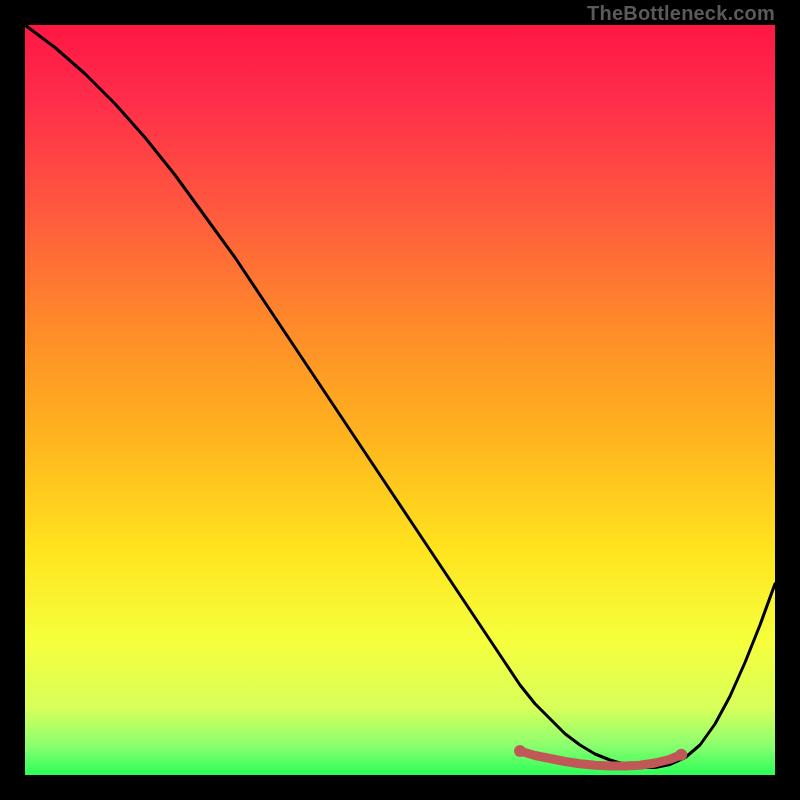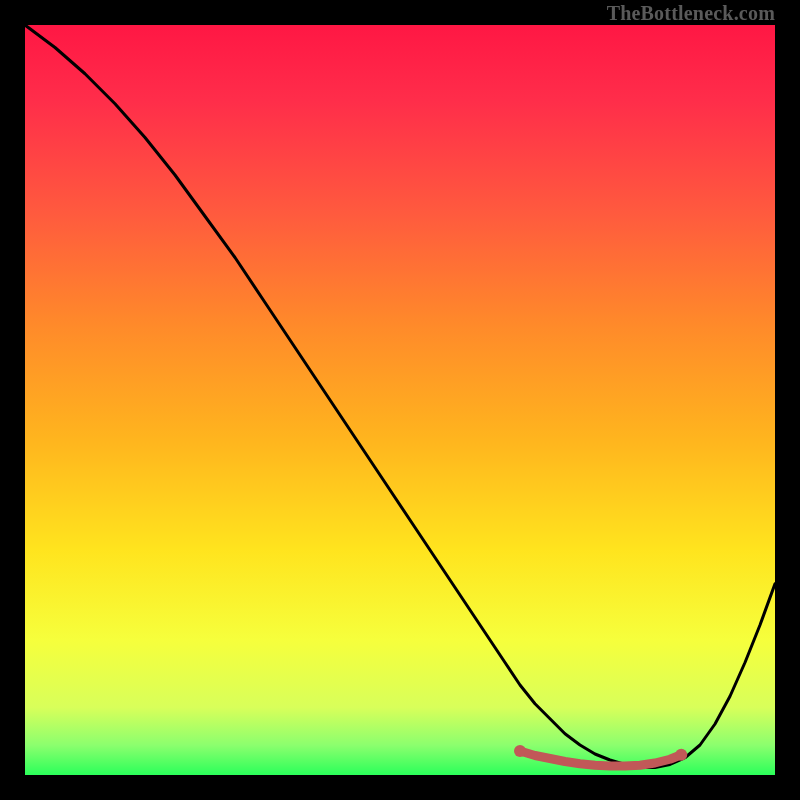--- a/index.html
+++ b/index.html
@@ -23,21 +23,21 @@
     top: 25px;
     left: 25px;
     width: 750px;
     height: 750px;
     overflow: hidden;
   }
   .watermark {
     position: absolute;
     top: 2px;
     right: 25px;
-    font-family: Liberation Serif, serif;
+    font-family: Liberation Sans, sans-serif;
     font-size: 20px;
     font-weight: 600;
     color: #5a5a5a;
     letter-spacing: 0.2px;
   }
   svg {
     display: block;
   }
 </style>
 </head>

